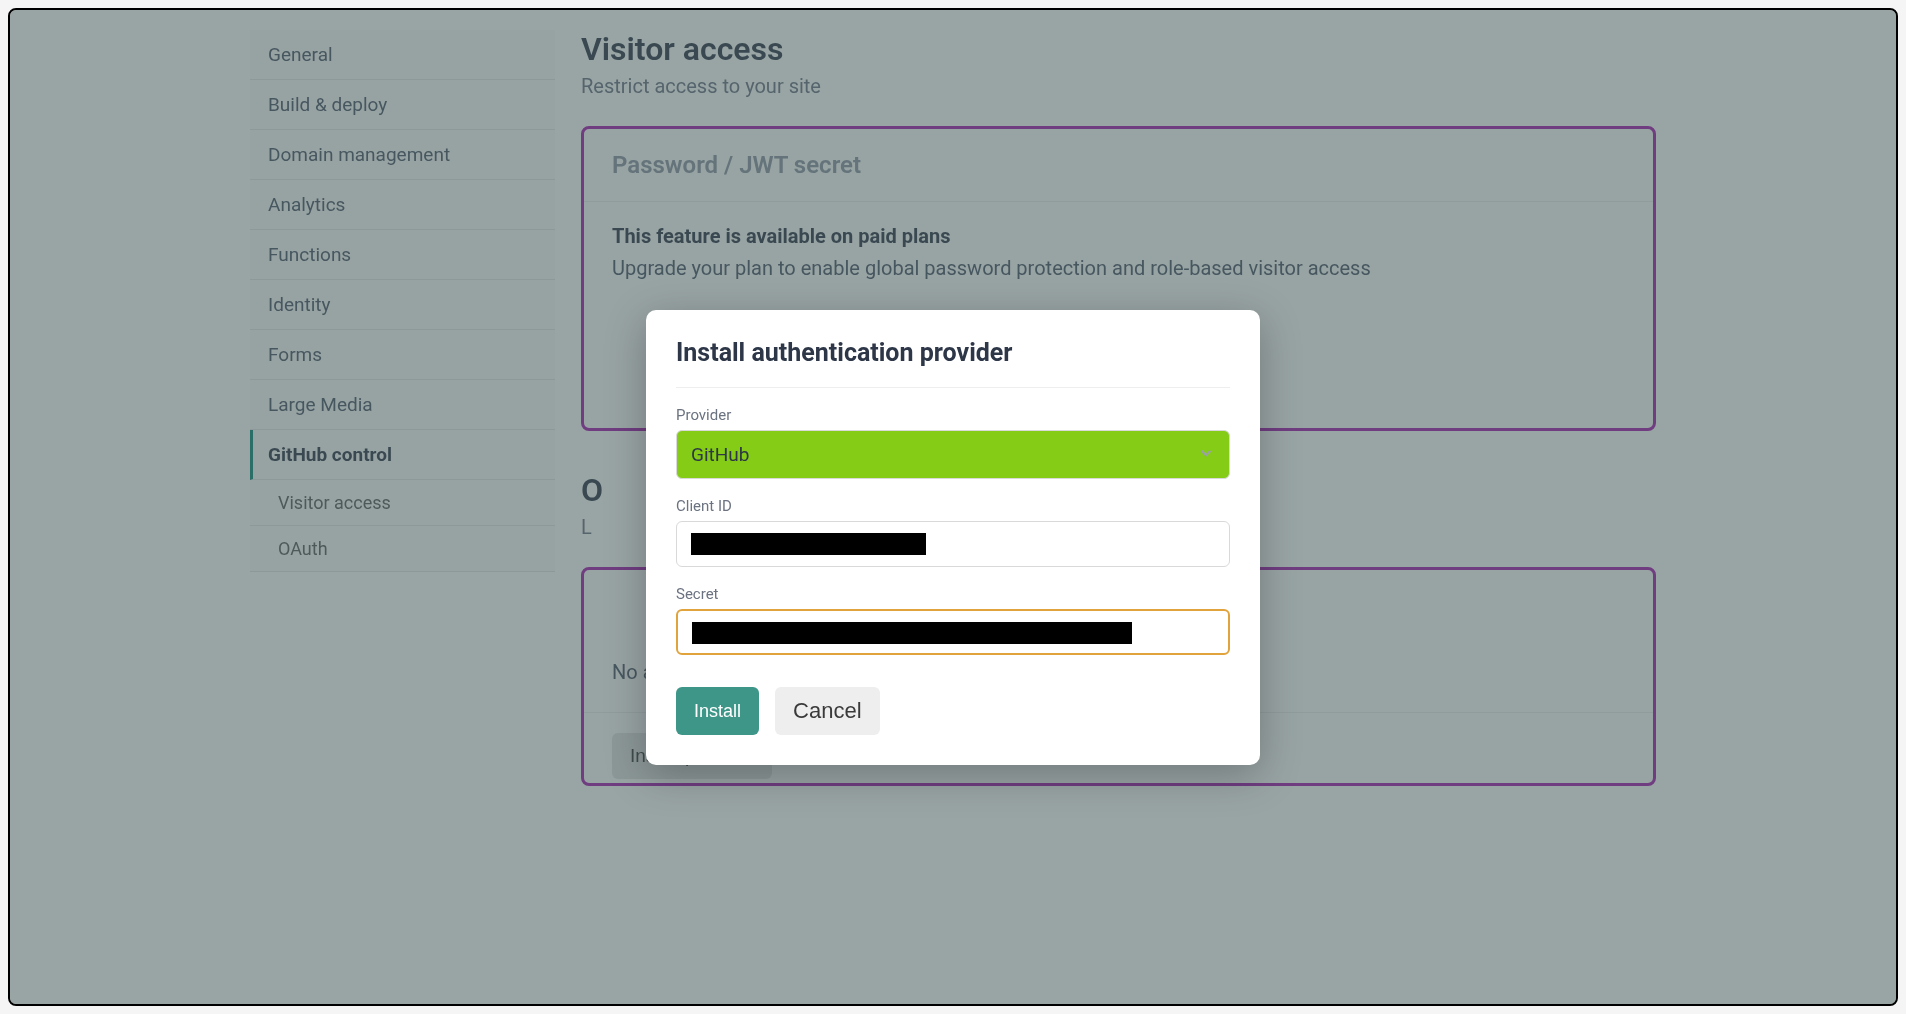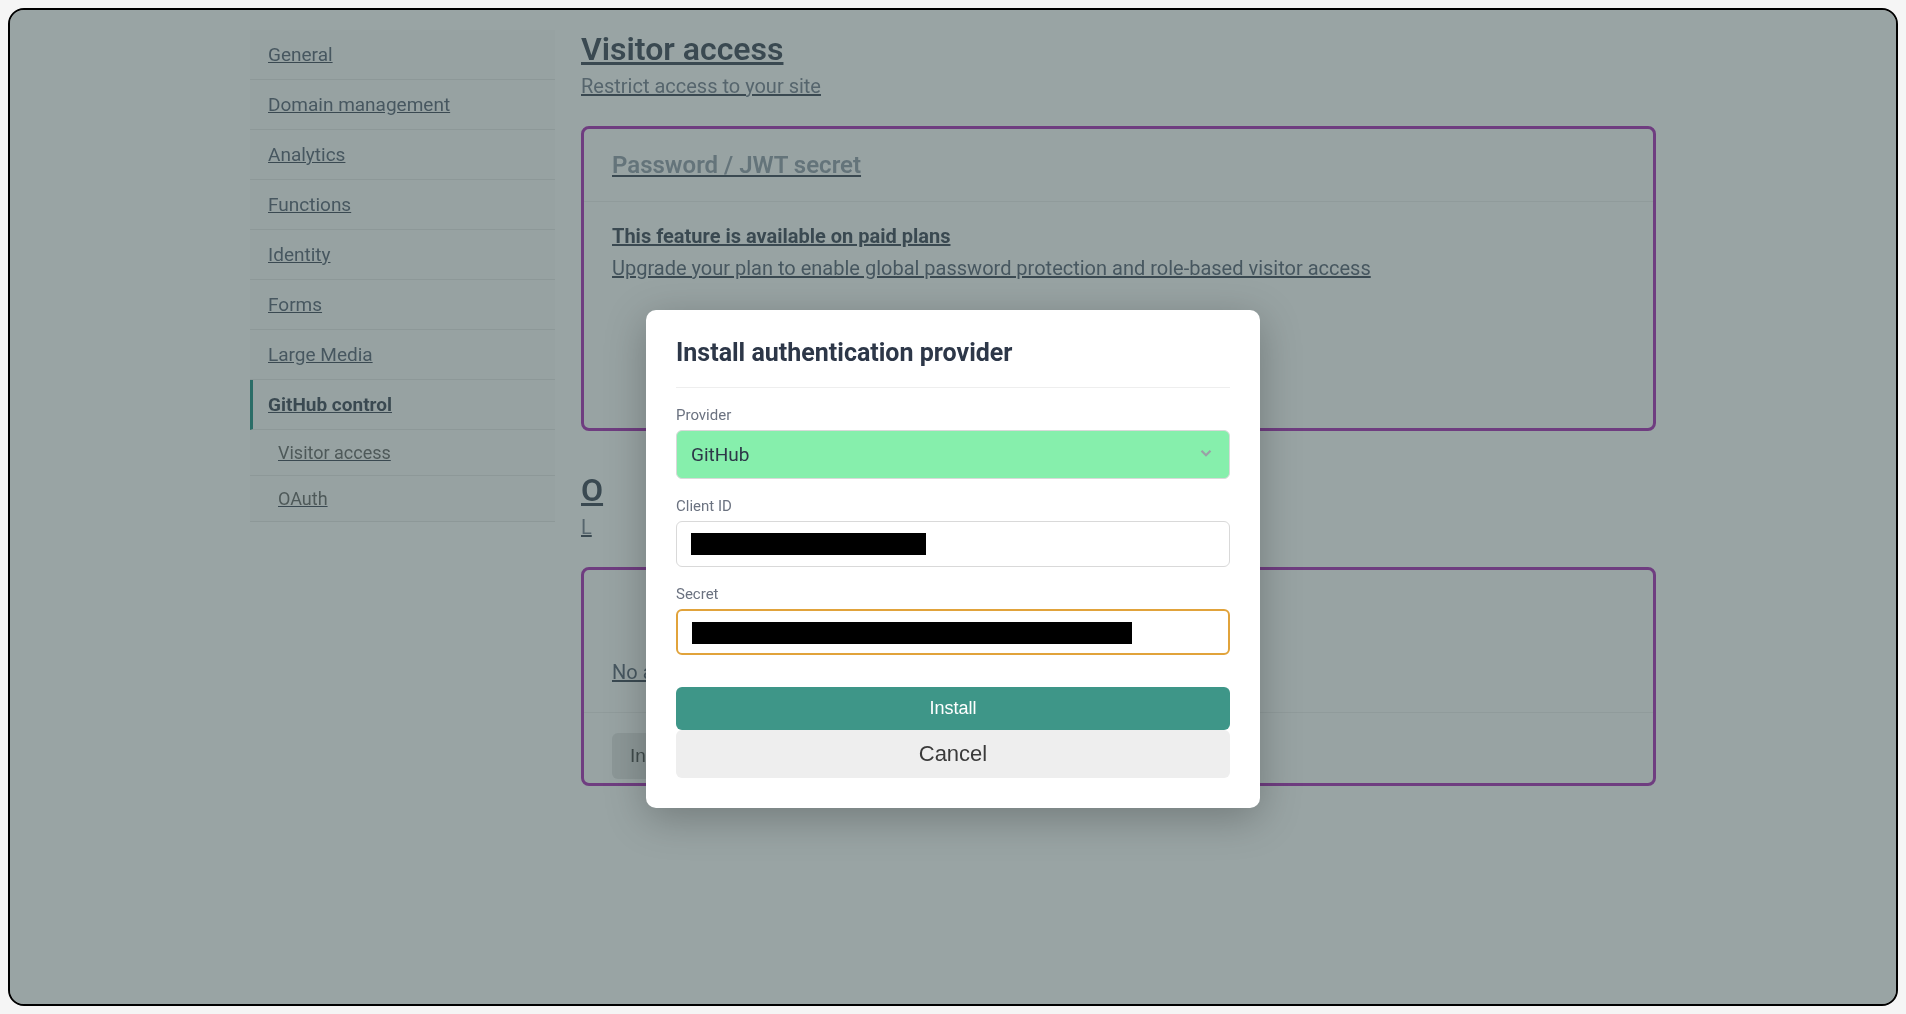--- a/index.html
+++ b/index.html
@@ -16,24 +16,23 @@
       height: 1014px;
       overflow: hidden;
     }
     .frame {
       position: absolute;
       left: 8px;
       top: 8px;
       right: 8px;
       bottom: 8px;
       border: 2px solid #000;
-      border-radius: 16px;
+      border-radius: 8px;
       overflow: hidden;
       background: #fff;
-      text-decoration: underline;
     }
     .content-wrap {
       display: flex;
       padding: 20px 0 60px 0;
       justify-content: center;
       gap: 26px;
       width: 100%;
       height: 100%;
     }
     .sidebar {
@@ -168,21 +167,21 @@
     .select-wrap {
       position: relative;
     }
     .select-input {
       width: 100%;
       border: 1px solid #d9d9d9;
       border-radius: 6px;
       padding: 12px 14px;
       font-size: 19px;
       color: #2d3748;
-      background: #86efac;
+      background: #84cc16;
       cursor: pointer;
       display: flex;
       align-items: center;
       justify-content: space-between;
     }
     .chevron {
       color: #9aa0a6;
       font-size: 16px;
     }
     .text-input {
@@ -203,21 +202,21 @@
       display: inline-block;
       background: #000;
       height: 22px;
       vertical-align: middle;
     }
     .redact.r1 { width: 235px; }
     .redact.r2 { width: 440px; }
     .modal-actions {
       margin-top: 32px;
       display: flex;
-      flex-direction: column;
+      gap: 16px;
     }
     .btn-primary {
       padding: 11px 18px;
       background: #3e9688;
       color: #fff;
       font-size: 18px;
       border: none;
       border-radius: 6px;
       cursor: pointer;
     }
@@ -231,20 +230,21 @@
       cursor: pointer;
     }
   </style>
 </head>
 <body>
 
 <div class="frame">
   <div class="content-wrap">
     <div class="sidebar">
       <div class="sidebar-item">General</div>
+      <div class="sidebar-item">Build &amp; deploy</div>
       <div class="sidebar-item">Domain management</div>
       <div class="sidebar-item">Analytics</div>
       <div class="sidebar-item">Functions</div>
       <div class="sidebar-item">Identity</div>
       <div class="sidebar-item">Forms</div>
       <div class="sidebar-item">Large Media</div>
       <div class="sidebar-item active">GitHub control</div>
       <div class="sidebar-subitem">Visitor access</div>
       <div class="sidebar-subitem">OAuth</div>
     </div>

